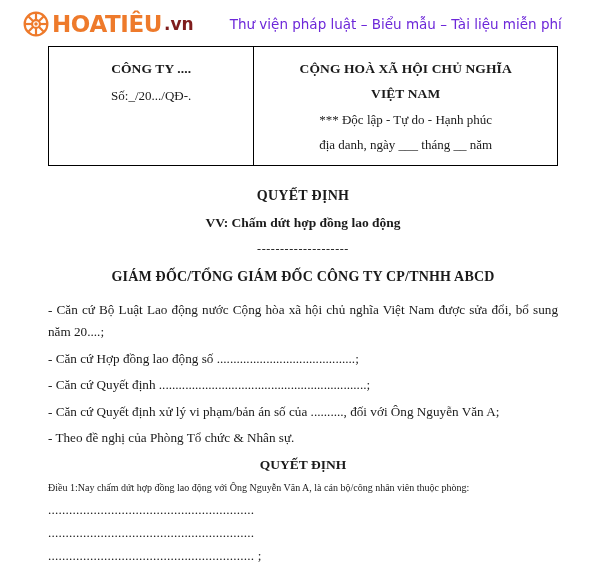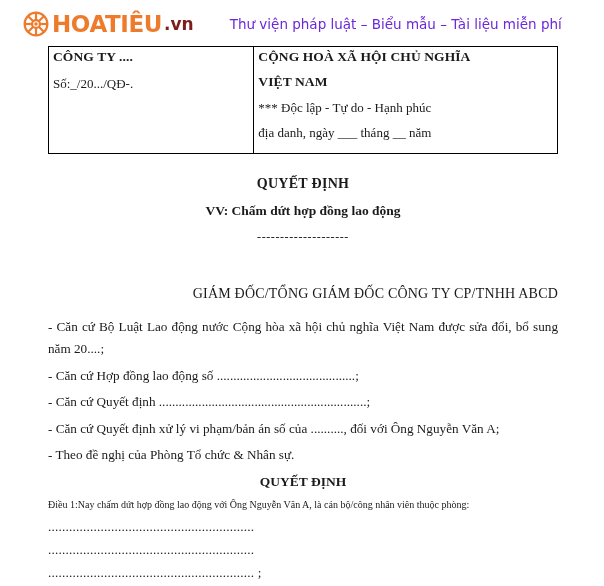--- a/index.html
+++ b/index.html
@@ -68,22 +68,22 @@
   
   table.header-table {
     width: 100%;
     border-collapse: collapse;
     table-layout: fixed;
     margin-top: 2px;
   }
   table.header-table td {
     border: 1px solid #000000;
     vertical-align: top;
-    padding: 0 4px 10px 4px;
-    text-align: left;
+    padding: 12px 4px 10px 4px;
+    text-align: center;
     line-height: 1.55;
   }
   td.cell-left  { width: 40%; }
   td.cell-right { width: 60%; }
   .hdr-strong {
     font-weight: 700;
     font-size: 13.5px;
     letter-spacing: 0.1px;
   }
   .hdr-normal {
@@ -115,24 +115,24 @@
   }
   .divider-dashes {
     margin-top: 11px;
     font-size: 12px;
     letter-spacing: 0.6px;
     color: #1a1a1a;
   }
 
   
   .issuer {
-    text-align: right;
-    font-weight: 400;
+    text-align: center;
+    font-weight: 700;
     font-size: 14px;
-    margin-top: 41px;
+    margin-top: 12px;
     letter-spacing: 0.2px;
   }
 
   
   .body-block { margin-top: 14px; }
   p.clause {
     margin: 0 0 6px 0;
     font-size: 13.2px;
     line-height: 1.62;
     text-align: justify;

